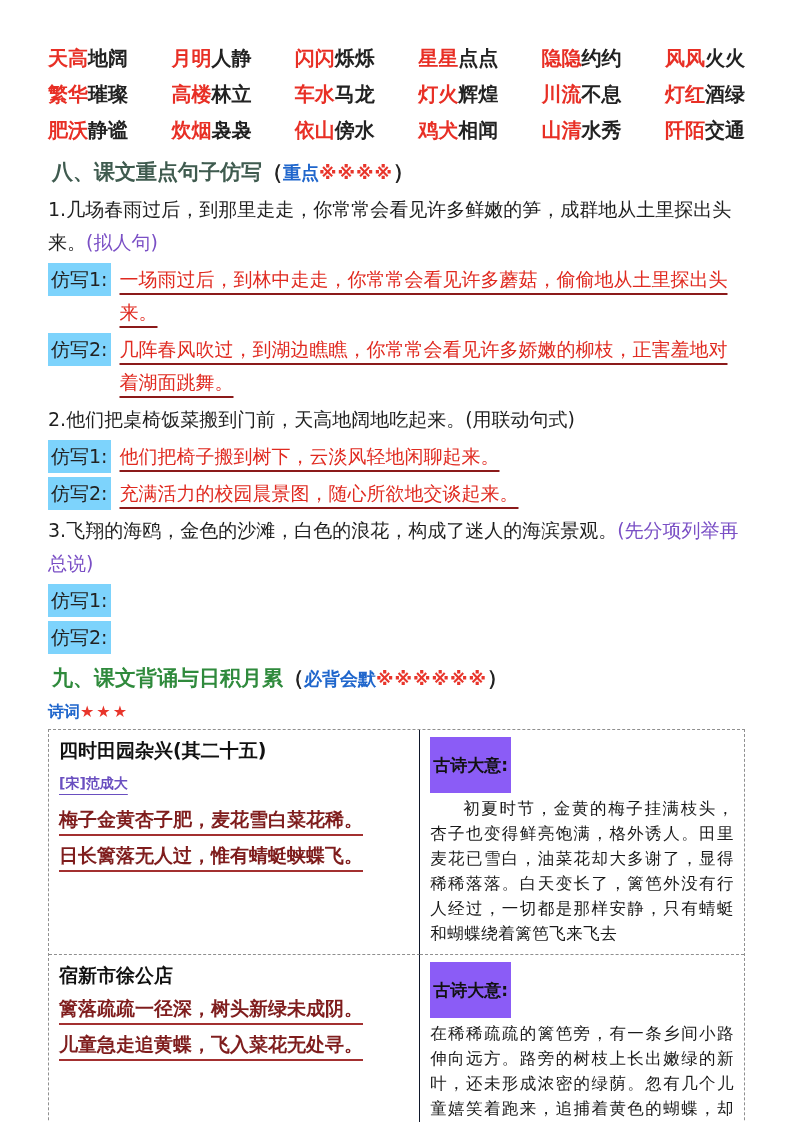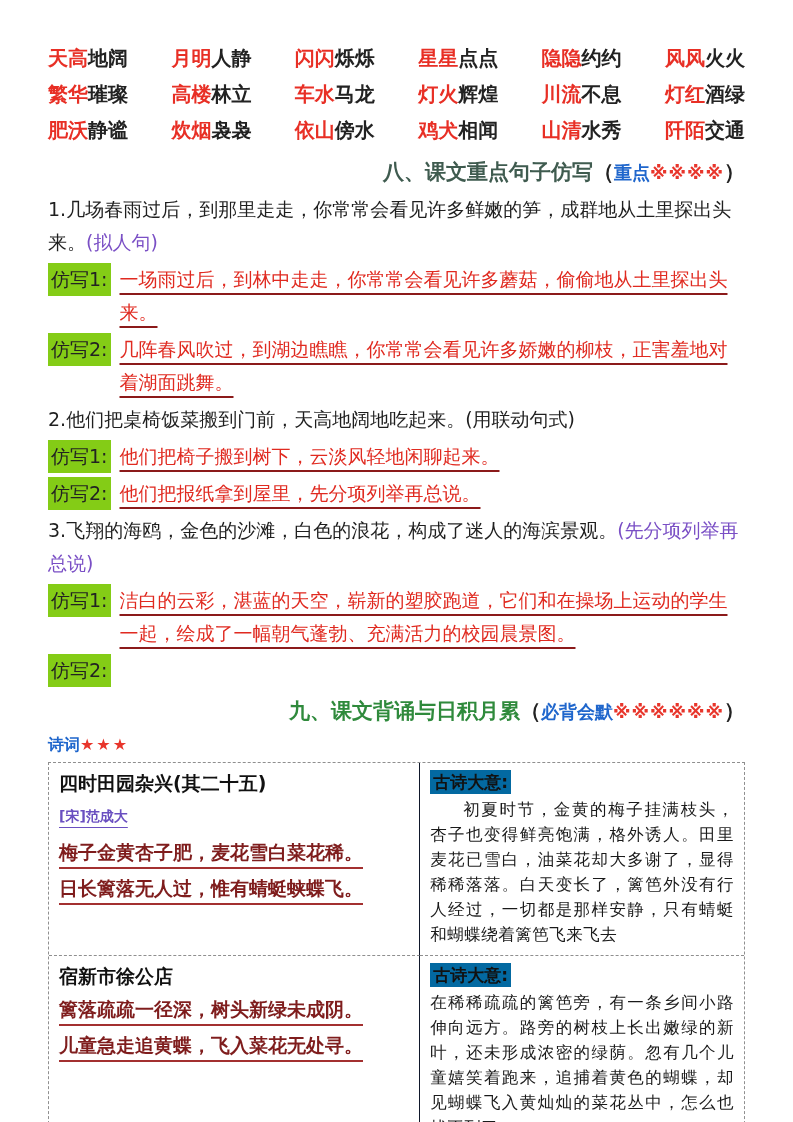--- a/index.html
+++ b/index.html
@@ -7,51 +7,51 @@
   body {
     width: 793px; min-height: 1122px; background: #ffffff;
     font-family: "DejaVu Sans", sans-serif; color: #1f1f1f;
     position: relative; padding: 40px 48px 40px 48px;
   }
   
   .idiom-row { display: flex; justify-content: space-between; font-size: 20px; line-height: 36px; font-weight: 600; }
   .idiom-red { color: #e82f25; }
   .idiom-black { color: #222222; }
   
-  .sec-heading { font-size: 21px; font-weight: 700; margin: 9px 0 5px 4px; line-height: 30px; text-align: right; }
+  .sec-heading { font-size: 21px; font-weight: 700; margin: 9px 0 5px 4px; line-height: 30px; }
   .sec8-title { color: #3f5b4f; }
   .sec9-title { color: #2f8a3c; }
   .heading-paren { color: #222; }
   .heading-tag { color: #1f66cc; font-size: 18px; }
   .heading-marks { color: #e8352b; font-size: 18px; letter-spacing: 1px; }
   
   .qtext { font-size: 19px; line-height: 33px; margin: 2px 0 2px 0; }
   .annotation-purple { color: #7a4fc5; }
   .annotation-black { color: #1f1f1f; }
   
   .fx { display: flex; align-items: flex-start; font-size: 19px; line-height: 33px; margin: 4px 0; }
-  .fx-label { flex: 0 0 auto; background: #84cc16; color: #222; padding: 0 3px; margin-right: 9px; white-space: nowrap; }
+  .fx-label { flex: 0 0 auto; background: #7dd3fc; color: #222; padding: 0 3px; margin-right: 9px; white-space: nowrap; }
   .fx-text { flex: 1; color: #e02a20; text-decoration: underline; text-decoration-color: #8b1a1a;
              text-underline-offset: 7px; text-decoration-thickness: 1.5px; }
   
   .shici { font-size: 16px; font-weight: 700; margin: 8px 0 6px 0; }
   .shici-word { color: #1f66cc; }
   .shici-stars { color: #e8352b; letter-spacing: 2px; }
   
   .poem-table { border: 1.5px dashed #8f8f8f; display: grid; grid-template-columns: 53.4% 46.6%; }
   .pt-cell { padding: 5px 10px 8px 10px; }
   .pt-left { border-right: 1px solid #0f172a; text-align: left; }
   .pt-row2 { border-top: 1.5px dashed #8f8f8f; }
   .poem-title { font-size: 19px; font-weight: 700; line-height: 30px; color: #111; }
   .poem-author { font-size: 14px; font-weight: 600; color: #6a4fc0; line-height: 36px;
                  text-decoration: underline; text-decoration-color: #6a4fc0; text-underline-offset: 6px; }
   .poem-line { font-size: 19px; font-weight: 600; color: #7f1d1d; line-height: 36px;
                text-decoration: underline; text-decoration-color: #a33030; text-underline-offset: 8px; text-decoration-thickness: 1.5px; }
-  .meaning-label { display: inline-block; background: #0369a1; color: #111; font-size: 17px; font-weight: 700;
-                   padding: 0 3px; margin: 2px 0 1px 0; line-height: 24px; }
+  .meaning-label { display: inline-block; background: #8b5cf6; color: #111; font-size: 17px; font-weight: 700;
+                   padding: 16px 3px; margin: 2px 0 1px 0; line-height: 24px; }
   .meaning { font-size: 16.5px; line-height: 25px; margin: 2px 0 0 0; text-align: justify; letter-spacing: 0.5px; color: #1a1a1a; }
   .meaning.indent { text-indent: 2em; }
 </style>
 </head>
 <body>
 
 <div class="idiom-row">
   <span class="idiom"><span class="idiom-red">天高</span><span class="idiom-black">地阔</span></span>
   <span class="idiom"><span class="idiom-red">月明</span><span class="idiom-black">人静</span></span>
   <span class="idiom"><span class="idiom-red">闪闪</span><span class="idiom-black">烁烁</span></span>
@@ -90,27 +90,26 @@
   <div class="fx-text">几阵春风吹过，到湖边瞧瞧，你常常会看见许多娇嫩的柳枝，正害羞地对着湖面跳舞。</div>
 </div>
 
 <p class="qtext"><span>2.他们把桌椅饭菜搬到门前，天高地阔地吃起来。</span><span class="annotation-black">(用联动句式)</span></p>
 <div class="fx">
   <span class="fx-label">仿写1:</span>
   <div class="fx-text">他们把椅子搬到树下，云淡风轻地闲聊起来。</div>
 </div>
 <div class="fx">
   <span class="fx-label">仿写2:</span>
-  <div class="fx-text">他们把报纸拿到屋里，先分项列举再总说。</div>
+  <div class="fx-text">充满活力的校园晨景图，随心所欲地交谈起来。</div>
 </div>
 
 <p class="qtext"><span>3.飞翔的海鸥，金色的沙滩，白色的浪花，构成了迷人的海滨景观。</span><span class="annotation-purple">(先分项列举再总说)</span></p>
 <div class="fx">
   <span class="fx-label">仿写1:</span>
-  <div class="fx-text">洁白的云彩，湛蓝的天空，崭新的塑胶跑道，它们和在操场上运动的学生一起，绘成了一幅朝气蓬勃、充满活力的校园晨景图。</div>
 </div>
 <div class="fx">
   <span class="fx-label">仿写2:</span>
 </div>
 
 <div class="sec-heading">
   <span class="sec9-title">九、课文背诵与日积月累</span><span class="heading-paren">（</span><span class="heading-tag">必背会默</span><span class="heading-marks">※※※※※※</span><span class="heading-paren">）</span>
 </div>
 
 <div class="shici">

